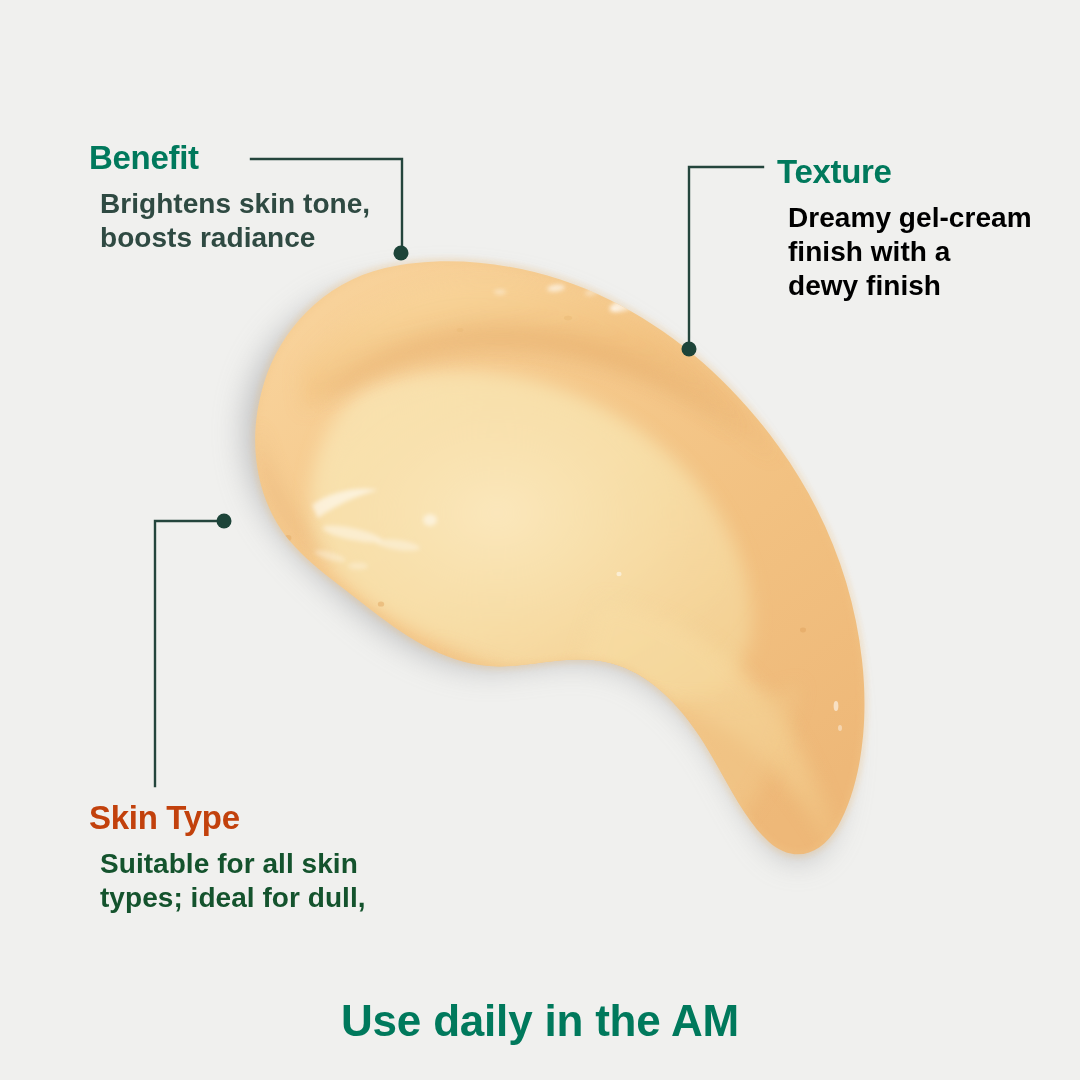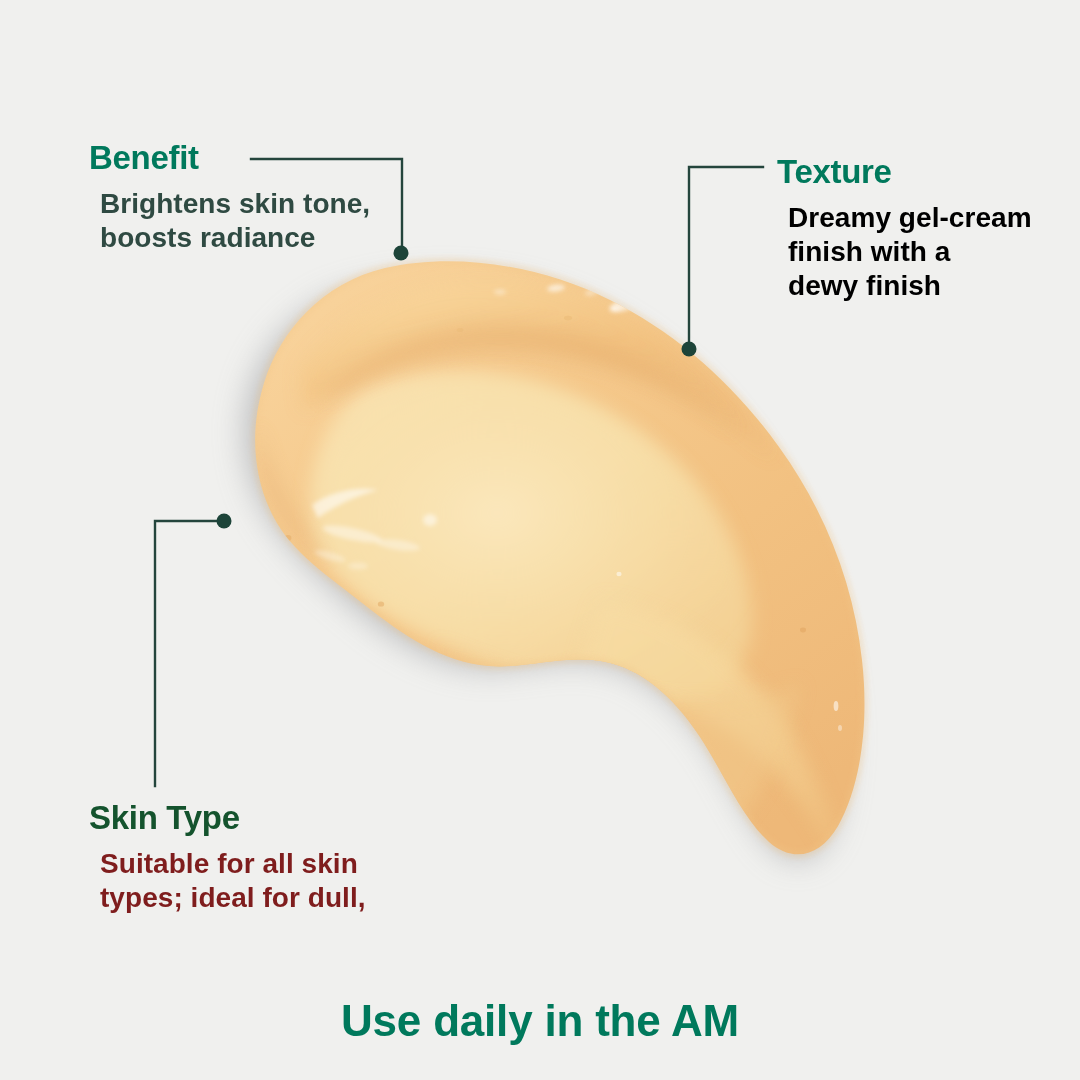--- a/index.html
+++ b/index.html
@@ -313,22 +313,22 @@
   <div class="callout" id="callout-texture">
     <h2 class="callout-title" style="color:#00795c">Texture</h2>
     <p class="callout-body" style="color:#000000">
       <span>Dreamy gel-cream</span>
       <span>finish with a</span>
       <span>dewy finish</span>
     </p>
   </div>
 
   <div class="callout" id="callout-skintype">
-    <h2 class="callout-title" style="color:#14532d">Skin Type</h2>
-    <p class="callout-body" style="color:#7f1d1d">
+    <h2 class="callout-title" style="color:#c2410c">Skin Type</h2>
+    <p class="callout-body" style="color:#14532d">
       <span>Suitable for all skin</span>
       <span>types; ideal for dull,</span>
     </p>
   </div>
 
   <div id="footer-caption" style="color:#00795c">Use daily in the AM</div>
 
 </div>
 
 </body></html>

